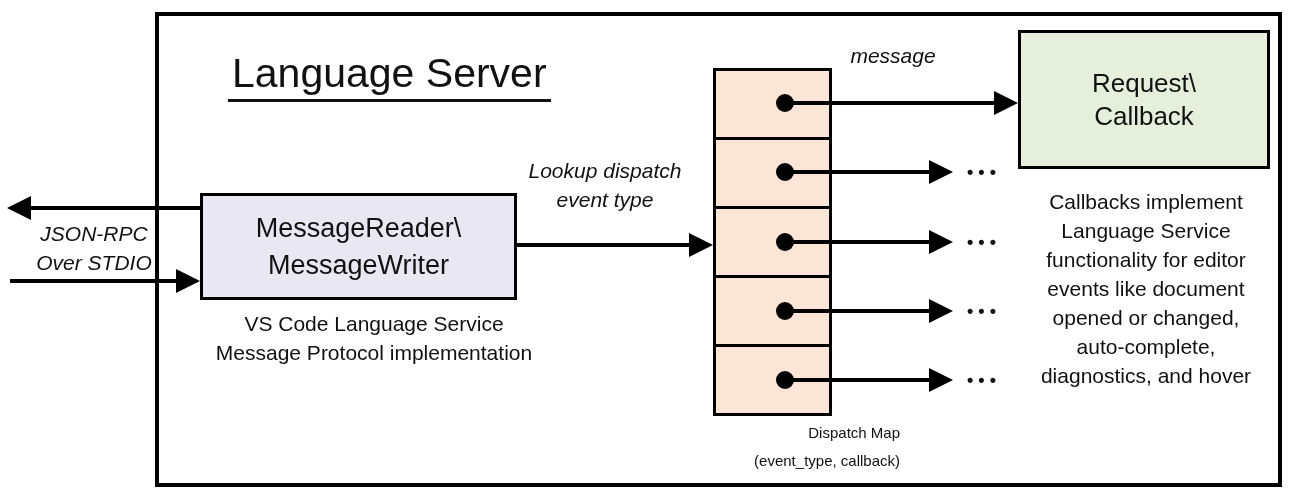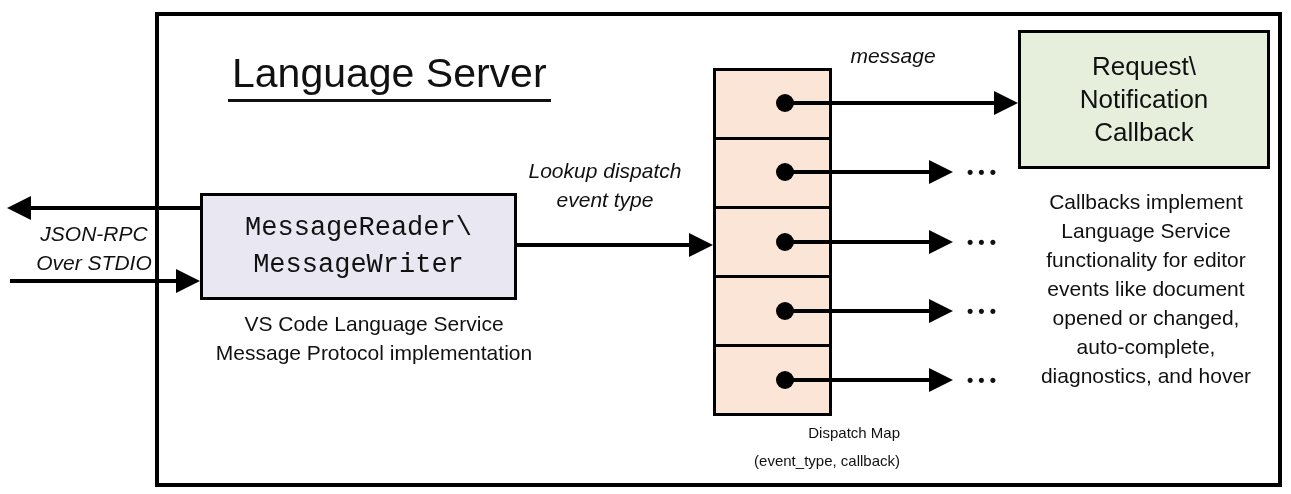--- a/index.html
+++ b/index.html
@@ -38,21 +38,21 @@
   .msg-box {
     left: 200px; top: 193px;
     width: 317px; height: 107px;
     background: #e9e7f2;
     border: 3px solid #000000;
     box-sizing: border-box;
     z-index: 1;
     display: flex; flex-direction: column;
     align-items: center; justify-content: center;
     text-align: center;
-    font-size: 27px; line-height: 37px; font-family: Liberation Mono, monospace;
+    font-size: 27px; line-height: 37px;
   }
   .msg-caption {
     left: 200px; top: 309px; width: 348px;
     text-align: center;
     font-size: 21px; line-height: 29px;
     z-index: 6;
   }
 
   
   .dispatch-map {
@@ -165,21 +165,20 @@
     <div>Dispatch Map</div>
     <div>(event_type, callback)</div>
   </div>
 
   <div class="abs annotation dispatches-label">
     <div>message</div>
   </div>
 
   <div class="abs callback-box">
     <div>Request\</div>
-    <div>Notification</div>
     <div>Callback</div>
   </div>
   <div class="abs callbacks-note">
     <div>Callbacks implement</div>
     <div>Language Service</div>
     <div>functionality for editor</div>
     <div>events like document</div>
     <div>opened or changed,</div>
     <div>auto-complete,</div>
     <div>diagnostics, and hover</div>

